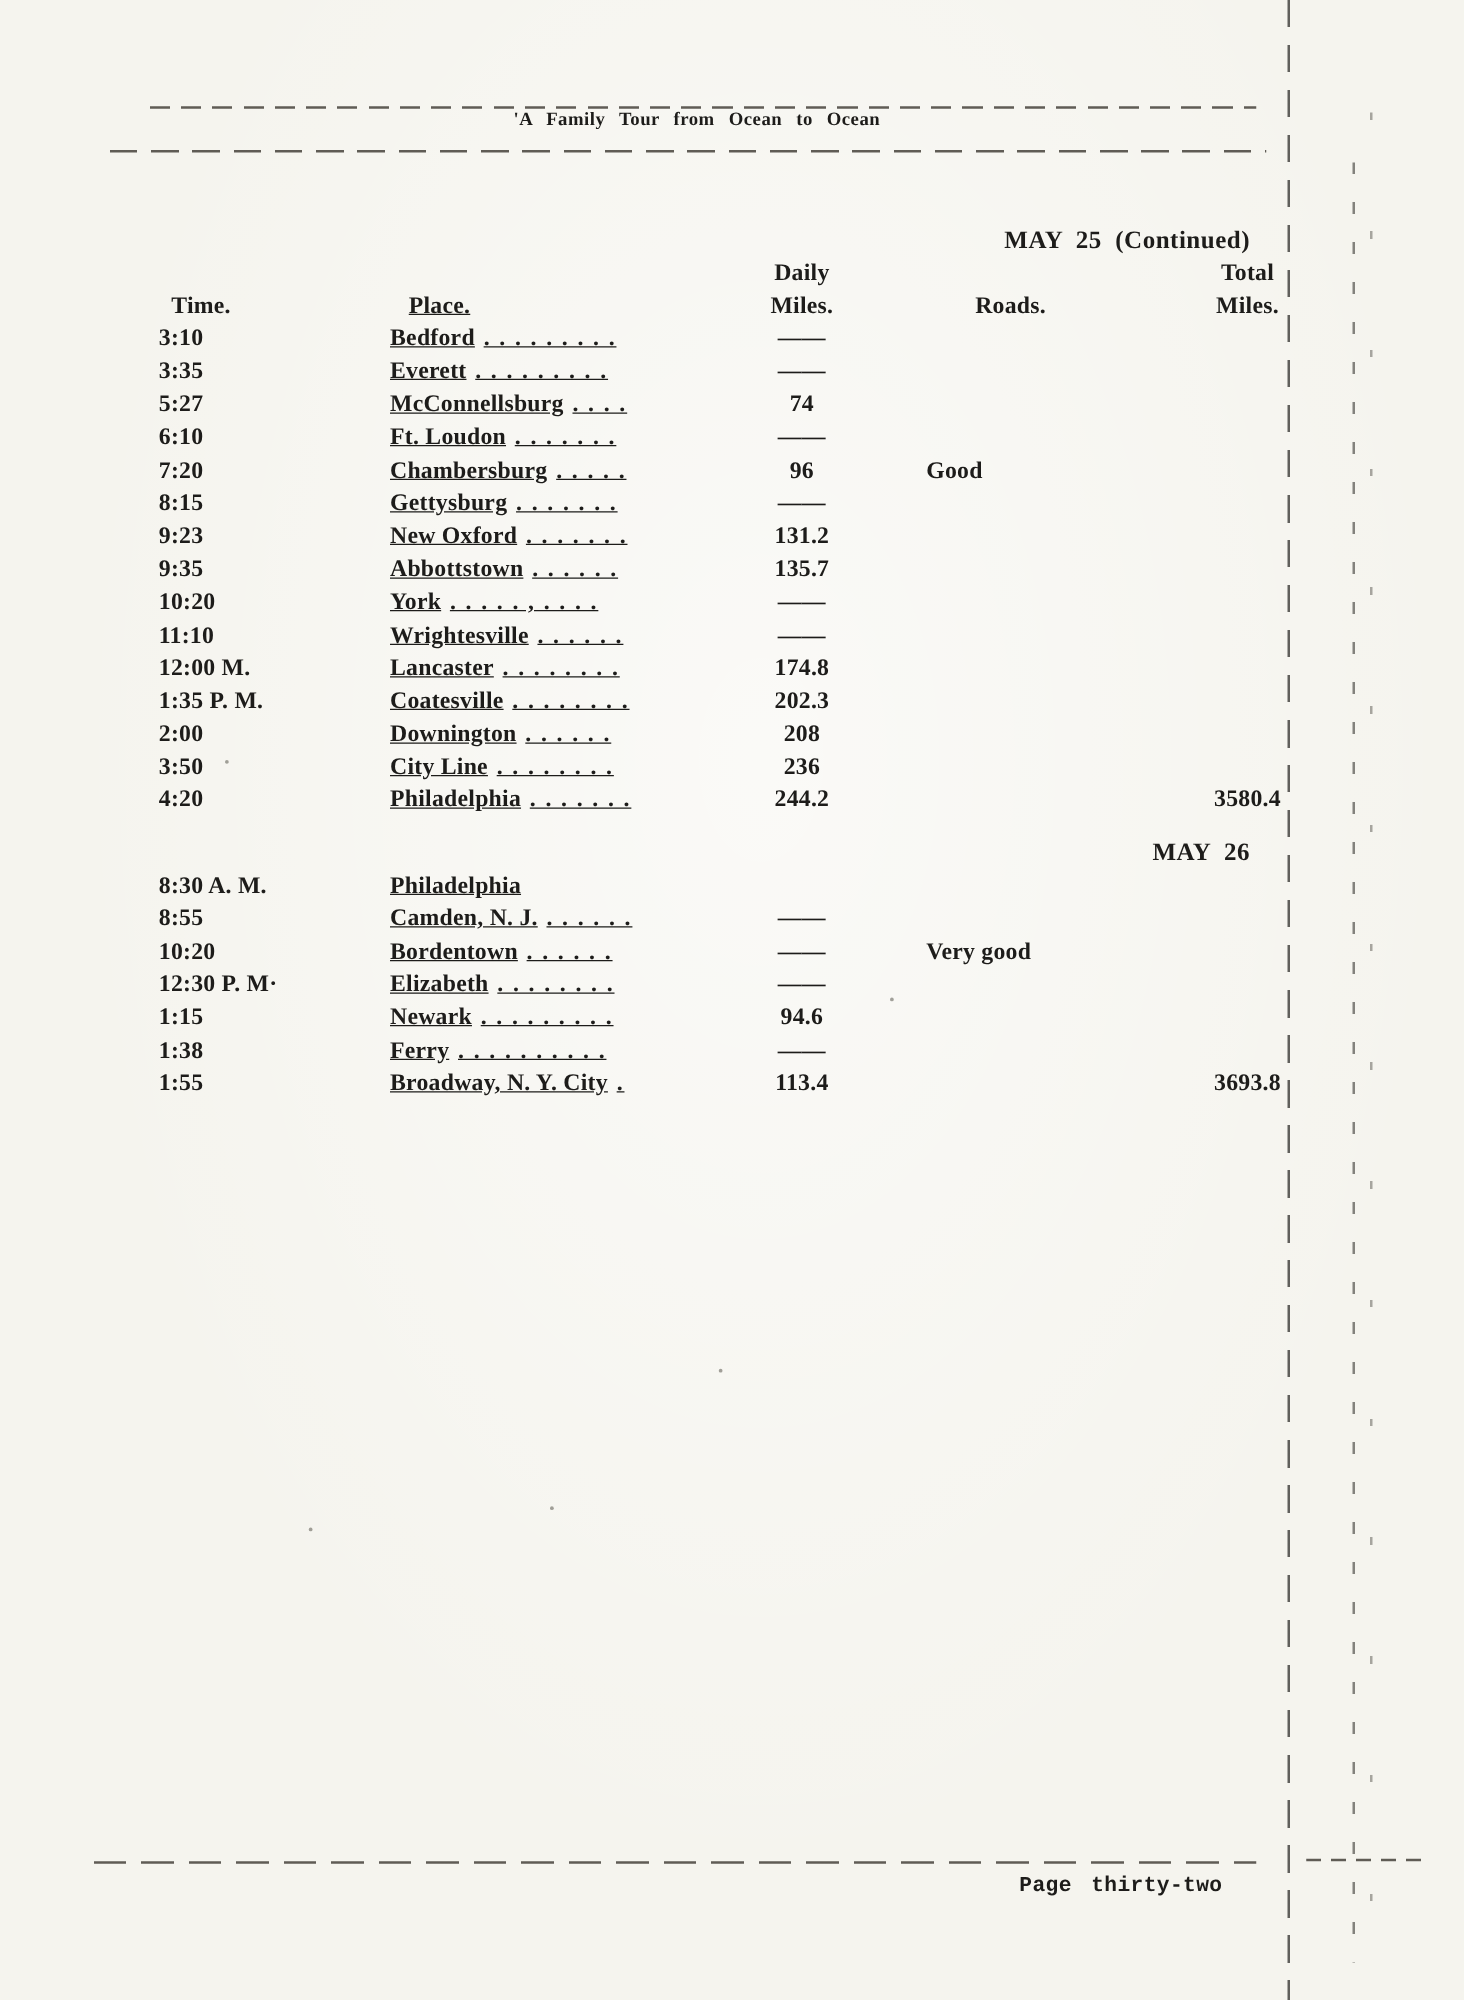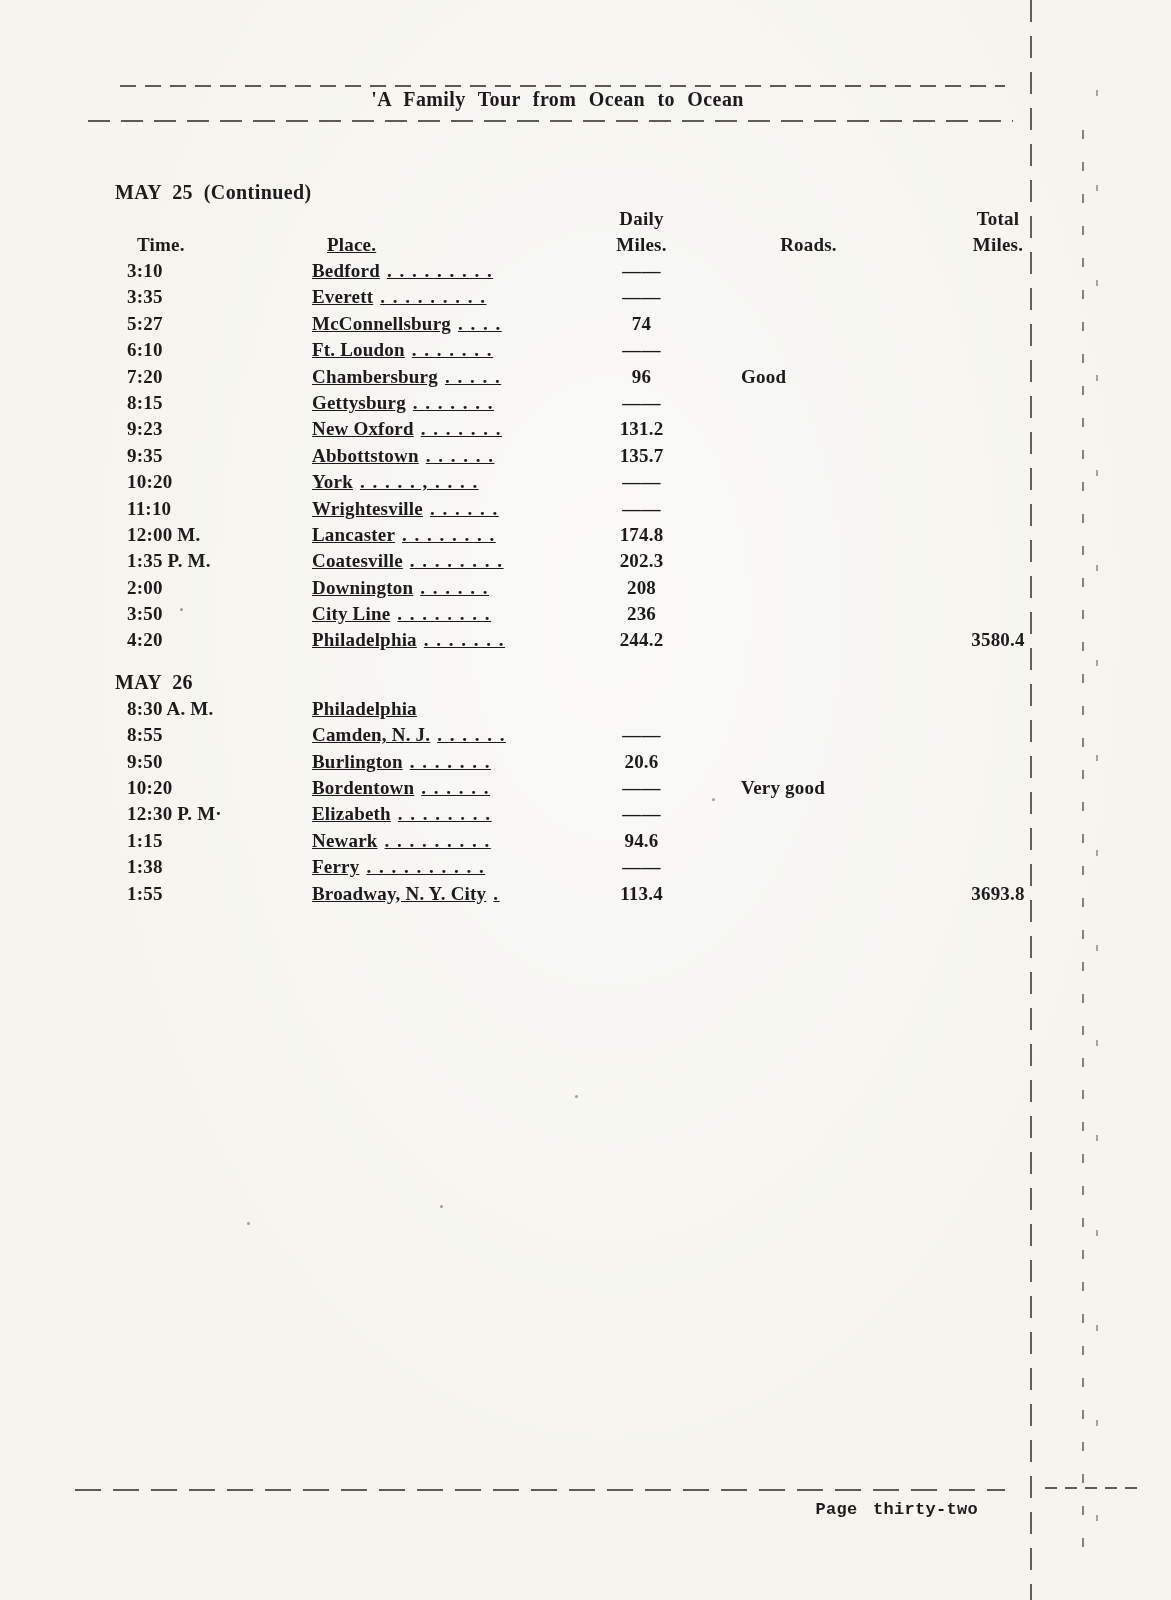--- a/index.html
+++ b/index.html
@@ -44,28 +44,28 @@
              background-image: repeating-linear-gradient(180deg, #57554e 0 6px, rgba(87,85,78,0) 6px 95px);
              opacity: .5; }
   .speck {
     position: absolute; width: 3px; height: 3px; border-radius: 50%;
     background: #5a574f; opacity: .55;
   }
   
   .page-title {
     position: absolute; top: 88px; left: 115px; width: 885px;
     text-align: center;
-    font-size: 20px; font-weight: 700;
+    font-size: 15px; font-weight: 700;
     letter-spacing: .4px; word-spacing: 7px;
   }
   
   .content { position: absolute; top: 180px; left: 115px; width: 885px; }
   .section-title {
     font-size: 20px; font-weight: 700;
-    text-align: left; height: 26px; line-height: 24px;
+    text-align: right; height: 26px; line-height: 24px;
     white-space: pre; letter-spacing: .4px; margin: 0;
   }
   .section + .section .section-title { margin-top: 16px; }
   .row {
     display: grid;
     grid-template-columns: 180px 265px 95px 205px 140px;
     height: 26.4px; line-height: 26.4px;
     font-size: 19px; font-weight: 700; letter-spacing: .2px;
     white-space: nowrap;
     gap: 17px;
@@ -259,27 +259,20 @@
   </div>
 
   <div class="row">
     <span class="c1">8:55</span>
     <span class="c2"><span>Camden, N. J.</span><span class="leader">. . . . . .</span></span>
     <span class="c3">——</span>
     <span class="c4"></span>
     <span class="c5"></span>
   </div>
 
-  <div class="row">
-    <span class="c1">9:50</span>
-    <span class="c2"><span>Burlington</span><span class="leader">. . . . . . .</span></span>
-    <span class="c3">20.6</span>
-    <span class="c4"></span>
-    <span class="c5"></span>
-  </div>
 
   <div class="row">
     <span class="c1">10:20</span>
     <span class="c2"><span>Bordentown</span><span class="leader">. . . . . .</span></span>
     <span class="c3">——</span>
     <span class="c4">Very good</span>
     <span class="c5"></span>
   </div>
 
   <div class="row">

